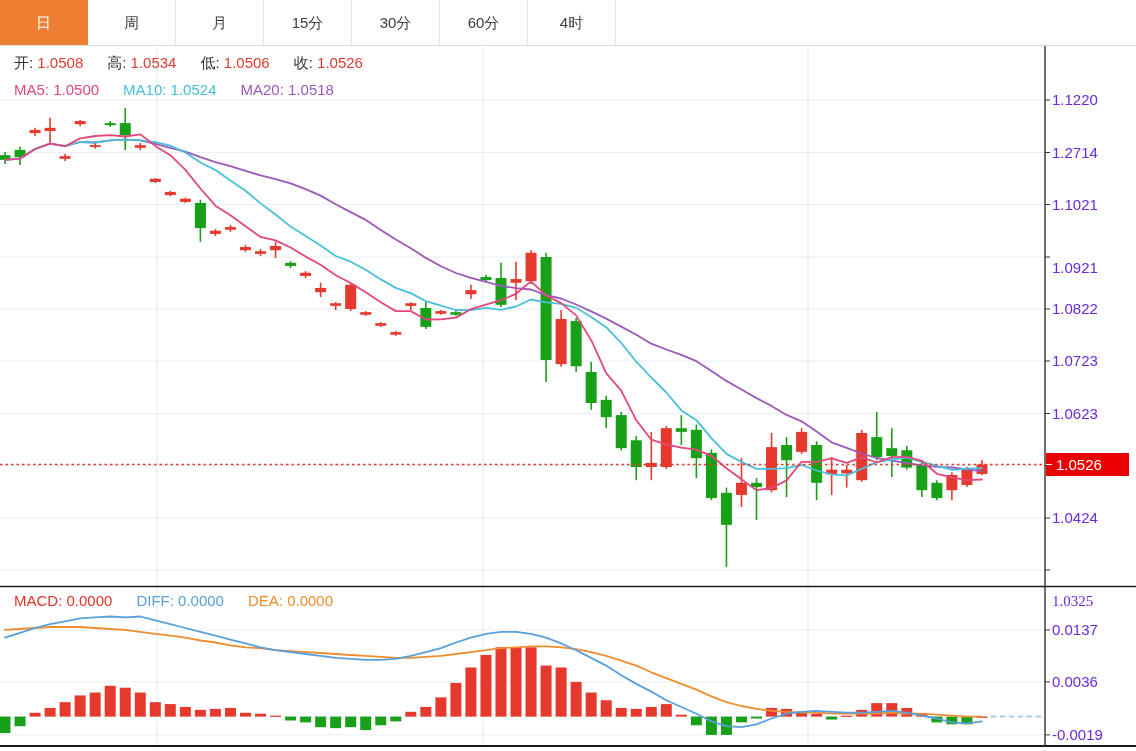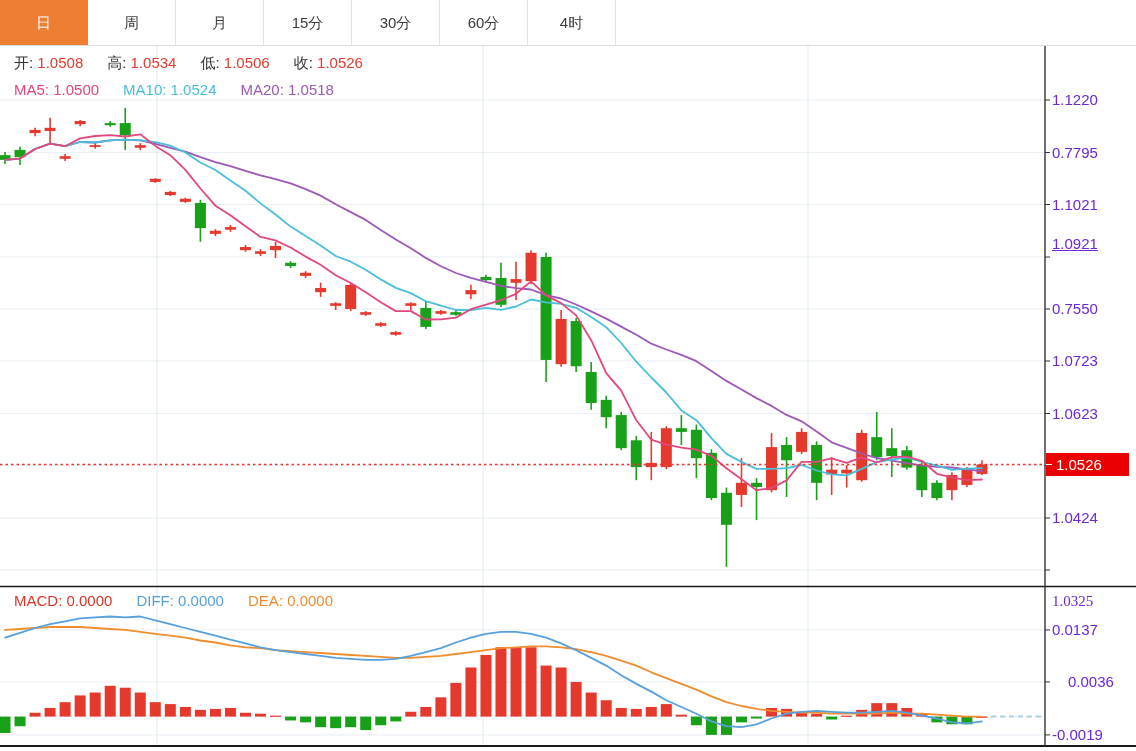--- a/index.html
+++ b/index.html
@@ -298,29 +298,29 @@
   </div>
 
 <div class="legend" id="ohlc-legend" style="top:54px;"><span class="item"><span class="lbl">开: </span><span class="val" style="color: rgb(226, 59, 49);">1.0508</span></span><span class="item"><span class="lbl">高: </span><span class="val" style="color: rgb(226, 59, 49);">1.0534</span></span><span class="item"><span class="lbl">低: </span><span class="val" style="color: rgb(226, 59, 49);">1.0506</span></span><span class="item"><span class="lbl">收: </span><span class="val" style="color: rgb(226, 59, 49);">1.0526</span></span></div>
 
 <div class="legend" id="ma-legend" style="top:81px;"><span class="item"><span class="lbl" style="color: rgb(226, 72, 125);">MA5: </span><span class="val" style="color: rgb(226, 72, 125);">1.0500</span></span><span class="item"><span class="lbl" style="color: rgb(73, 191, 217);">MA10: </span><span class="val" style="color: rgb(73, 191, 217);">1.0524</span></span><span class="item"><span class="lbl" style="color: rgb(157, 89, 185);">MA20: </span><span class="val" style="color: rgb(157, 89, 185);">1.0518</span></span></div>
 
 <div class="legend" id="macd-legend" style="top:592px;"><span class="item"><span class="lbl" style="color: rgb(221, 53, 39);">MACD: </span><span class="val" style="color: rgb(221, 53, 39);">0.0000</span></span><span class="item"><span class="lbl" style="color: rgb(88, 160, 221);">DIFF: </span><span class="val" style="color: rgb(88, 160, 221);">0.0000</span></span><span class="item"><span class="lbl" style="color: rgb(239, 141, 47);">DEA: </span><span class="val" style="color: rgb(239, 141, 47);">0.0000</span></span></div>
 
 <div id="axis-labels">
     <div class="axis-label" style="top: 91px;">1.1220</div>
-    <div class="axis-label" style="top: 143.514px;">0.7795</div>
+    <div class="axis-label" style="top: 143.514px;">1.2714</div>
     <div class="axis-label" style="top: 195.503px;">1.1021</div>
-    <div class="axis-label" style="top: 235px; text-decoration: underline;">1.0921</div>
-    <div class="axis-label" style="top: 300.006px;">0.7550</div>
+    <div class="axis-label" style="top: 259px;">1.0921</div>
+    <div class="axis-label" style="top: 300.006px;">1.0822</div>
     <div class="axis-label" style="top: 351.995px;">1.0723</div>
     <div class="axis-label" style="top: 404.509px;">1.0623</div>
     <div class="axis-label" style="top: 509.011px;">1.0424</div>
     <div class="axis-label" style="top: 593px; font-family: Liberation Serif, serif;">1.0325</div>
     <div class="axis-label" style="top: 620.934px;">0.0137</div>
-    <div class="axis-label" style="top: 672.933px; margin-left: 16px;">0.0036</div>
+    <div class="axis-label" style="top: 672.933px;">0.0036</div>
     <div class="axis-label" style="top: 725.896px;">-0.0019</div>
   </div>
 
 <div class="price-tag" id="price-tag" style="top: 452.947px; background: rgb(234, 0, 0);">
   <span class="tick"></span>
   <span>1.0526</span>
 </div>
 
 </body></html>

